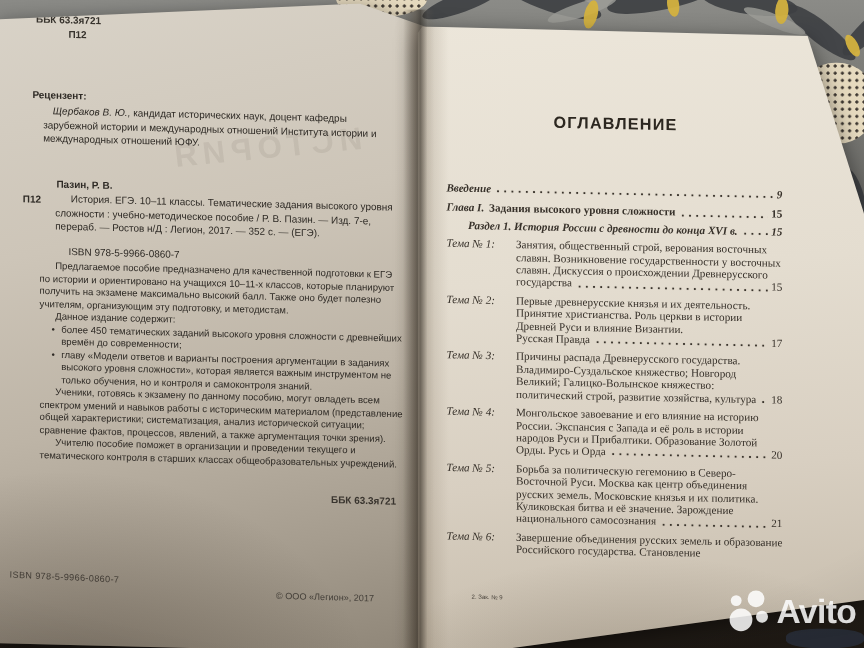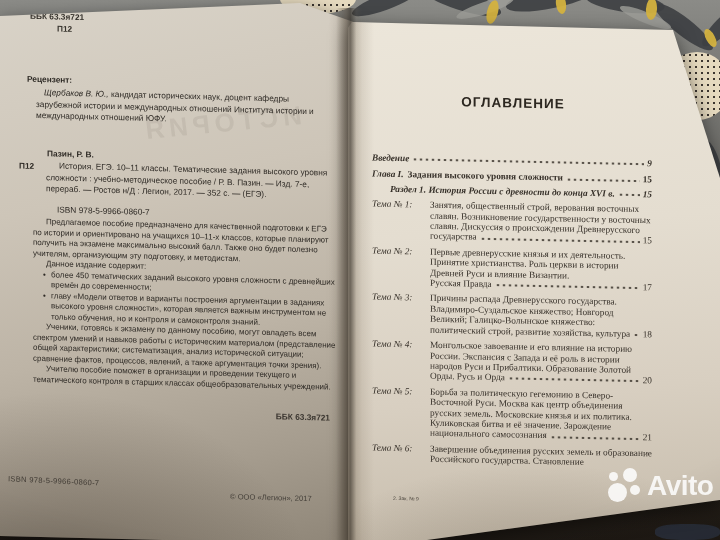--- a/index.html
+++ b/index.html
@@ -68,21 +68,21 @@
   .entry{margin-bottom:5px;display:flex;}
   .entry .lbl{width:50px;flex:none;margin-right:8px;font-style:italic;}
   .entry .bod{flex:1;}
   .single{margin-bottom:4px;}
   .vved{margin-bottom:6px;font-weight:bold;font-style:italic;}
   .glava .g-lbl{font-style:italic;font-weight:bold;margin-right:4px;}
   .glava .g-txt{font-weight:bold;}
   .razdel{margin-left:18px;margin-bottom:5px;font-weight:bold;font-style:italic;}
   .print-footer{position:absolute;left:45px;top:476px;font-size:5px;color:#4a443c;font-family:"Liberation Sans",sans-serif;}
   
-  .avito{position:absolute;left:608px;top:468px;z-index:7;display:flex;align-items:center;gap:5px;opacity:.85;}
+  .avito{position:absolute;left:608px;top:492px;z-index:7;display:flex;align-items:center;gap:5px;opacity:.85;}
   .avito-logo{position:relative;width:34px;height:36px;}
   .avito-logo i{position:absolute;background:#fff;border-radius:50%;}
   .avito-logo .c1{left:1px;top:4px;width:9px;height:9px;}
   .avito-logo .c2{left:15px;top:0px;width:14px;height:14px;}
   .avito-logo .c3{left:0px;top:15px;width:19px;height:19px;}
   .avito-logo .c4{left:22px;top:17px;width:10px;height:10px;}
   .avito-text{color:#fff;font-size:28px;font-weight:bold;letter-spacing:-.5px;font-family:"Liberation Sans",sans-serif;}
   .vignette{position:absolute;inset:0;z-index:6;pointer-events:none;
     background:radial-gradient(145% 110% at 45% 40%,transparent 55%,rgba(0,0,0,.28) 100%);}
 </style>

